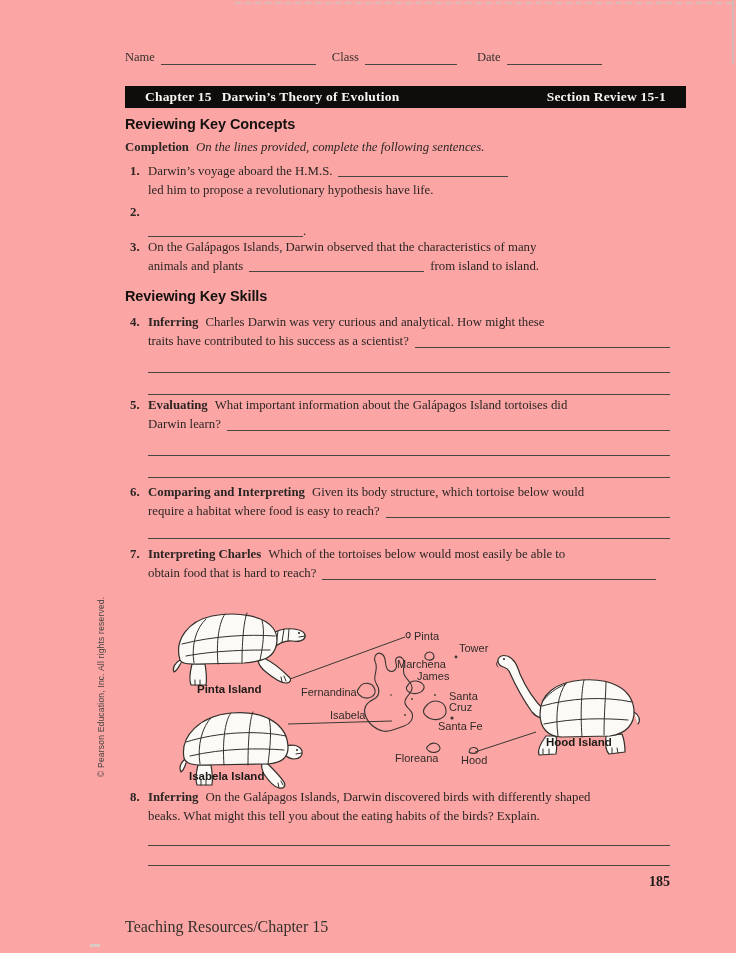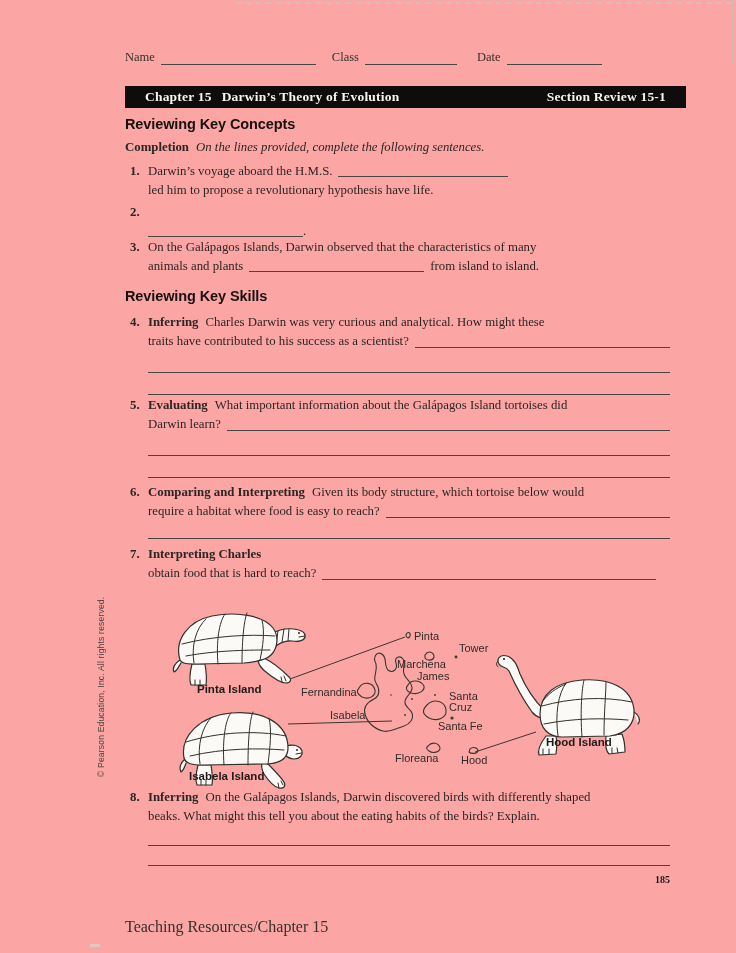--- a/index.html
+++ b/index.html
@@ -58,21 +58,21 @@
   .speck{fill:#3a3631;stroke:none;}
   .tort path{stroke:#332f2a;stroke-width:1.2;fill:#fbfaf6;stroke-linecap:round;stroke-linejoin:round;}
   .tort .detail{fill:none;stroke-width:1;}
   .tort .eye{fill:#332f2a;stroke:none;}
   .conn{stroke:#4a463f;stroke-width:1;}
   .isl-label{font-family:"Liberation Sans",sans-serif;font-size:11px;fill:#2f2b27;}
   .tort-label{font-family:"Liberation Sans",sans-serif;font-size:11.5px;font-weight:bold;fill:#1d1a17;}
 
   
   .footer-left{position:absolute;left:125px;top:898px;font-size:16px;color:#34302b;margin-top:20px;}
-  .footer-page{position:absolute;right:66px;top:874px;font-size:10px;font-weight:bold;color:#1d1a17;}
+  .footer-page{position:absolute;right:66px;top:874px;font-size:14px;font-weight:bold;color:#1d1a17;}
 
   
   .copyright{
     position:absolute;left:96px;top:777px;
     transform:rotate(-90deg);transform-origin:0 0;white-space:nowrap;
     font-family:"Liberation Sans",sans-serif;font-size:8.5px;color:#45433f;letter-spacing:.2px;
   }
 </style>
 </head>
 <body>
@@ -180,20 +180,21 @@
       <span>require a habitat where food is easy to reach?</span>
       <span class="fill"></span>
     </div>
     <div class="rule rule-short"></div>
   </div>
 
   <div class="q" style="top:545px">
     <div class="qrow">
       <span class="qnum">7.</span>
       <span class="lead">Interpreting Charles</span>
+      <span>Which of the tortoises below would most easily be able to</span>
     </div>
     <div class="qrow qcont">
       <span>obtain food that is hard to reach?</span>
       <span class="fill" style="margin-right:14px"></span>
     </div>
   </div>
 
   <div class="map">
     <svg width="540" height="195" viewBox="0 0 540 195">
 

